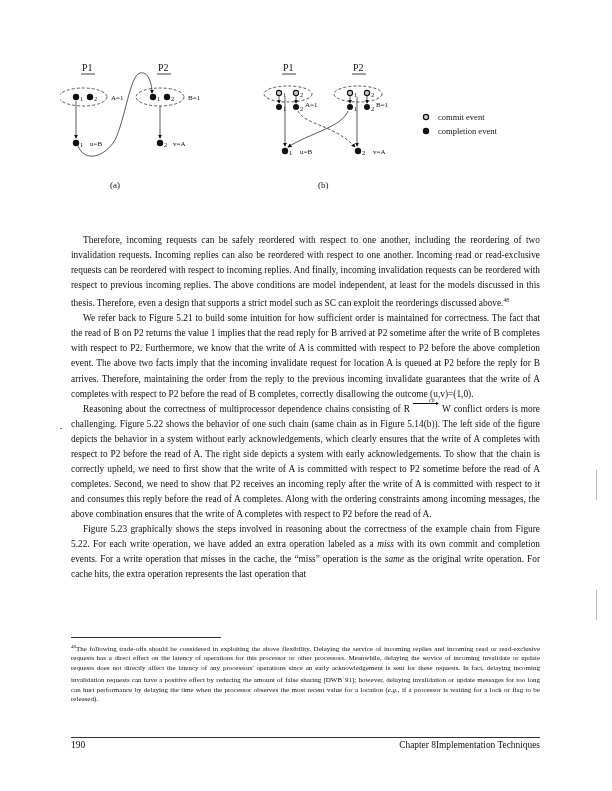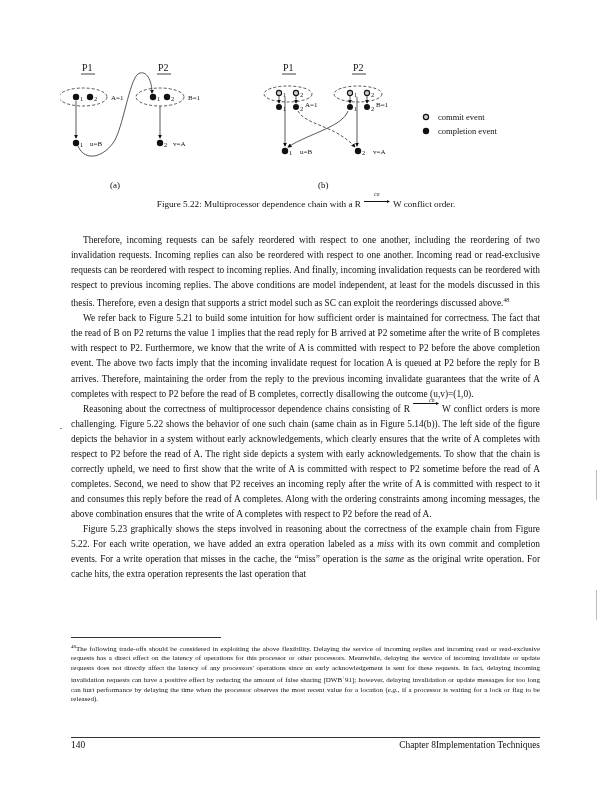--- a/index.html
+++ b/index.html
@@ -128,38 +128,35 @@
 
       <g>
         <circle cx="366" cy="62" r="2.6" fill="#ccc" stroke="#111" stroke-width="1.2"></circle>
         <text class="fig-text" x="378" y="65" font-size="8.5">commit event</text>
         <circle cx="366" cy="76" r="3.2" fill="#111"></circle>
         <text class="fig-text" x="378" y="79" font-size="8.5">completion event</text>
       </g>
     </svg>
   </div>
 
-  <div class="caption">
-    <span>Figure 5.22:  Multiprocessor dependence chain with a R</span><span class="arrow-co"><span class="lbl">co</span><span class="line"></span><span class="head">▸</span>&nbsp;</span><span>W conflict order.</span>
-  </div>
 
   <div class="body">
     <p><span>Therefore, incoming requests can be safely reordered with respect to one another, including the reordering of two invalidation requests.  Incoming replies can also be reordered with respect to one another.  Incoming read or read-exclusive requests can be reordered with respect to incoming replies.  And finally, incoming invalidation requests can be reordered with respect to previous incoming replies.  The above conditions are model independent, at least for the models discussed in this thesis.  Therefore, even a design that supports a strict model such as SC can exploit the reorderings discussed above.</span><sup style="font-size:5.5px;">48</sup></p>
     <p>We refer back to Figure 5.21 to build some intuition for how sufficient order is maintained for correctness. The fact that the read of B on P2 returns the value 1 implies that the read reply for B arrived at P2 sometime after the write of B completes with respect to P2.  Furthermore, we know that the write of A is committed with respect to P2 before the above completion event.  The above two facts imply that the incoming invalidate request for location A is queued at P2 before the reply for B arrives.  Therefore, maintaining the order from the reply to the previous incoming invalidate guarantees that the write of A completes with respect to P2 before the read of B completes, correctly disallowing the outcome (u,v)=(1,0).</p>
     <p><span>Reasoning about the correctness of multiprocessor dependence chains consisting of R</span><span class="arrow-co"><span class="lbl">co</span><span class="line"></span><span class="head">▸</span>&nbsp;</span><span>W conflict</span> <span>orders is more challenging. Figure 5.22 shows the behavior of one such chain (same chain as in Figure 5.14(b)). The left side of the figure depicts the behavior in a system without early acknowledgements, which clearly ensures that the write of A completes with respect to P2 before the read of A. The right side depicts a system with early acknowledgements.  To show that the chain is correctly upheld, we need to first show that the write of A is committed with respect to P2 sometime before the read of A completes.  Second, we need to show that P2 receives an incoming reply after the write of A is committed with respect to it and consumes this reply before the read of A completes.  Along with the ordering constraints among incoming messages, the above combination ensures that the write of A completes with respect to P2 before the read of A.</span></p>
     <p><span>Figure 5.23 graphically shows the steps involved in reasoning about the correctness of the example chain from Figure 5.22.  For each write operation, we have added an extra operation labeled as a</span> <em>miss</em> <span>with its own commit and completion events.  For a write operation that misses in the cache, the “miss” operation is the</span> <em>same</em> <span>as the original write operation.  For cache hits, the extra operation represents the last operation that</span></p>
   </div>
 
   <div class="margin-mark"></div>
   <div class="edge-mark" style="top:470px;height:30px;"></div>
   <div class="edge-mark" style="top:590px;height:30px;"></div>
 
   <div class="fn-rule"></div>
   <div class="footnote">
     <sup>48</sup><span>The following trade-offs should be considered in exploiting the above flexibility.  Delaying the service of incoming replies and incoming read or read-exclusive requests has a direct effect on the latency of operations for this processor or other processors. Meanwhile, delaying the service of incoming invalidate or update requests does not directly affect the latency of any processors' operations since an early acknowledgement is sent for these requests.  In fact, delaying incoming invalidation requests can have a positive effect by reducing the amount of false sharing [DWB</span><sup>+</sup><span>91]; however, delaying invalidation or update messages for too long can hurt performance by delaying the time when the processor observes the most recent value for a location (</span><em>e.g.</em><span>, if a processor is waiting for a lock or flag to be released).</span>
   </div>
 
   <div class="footer-rule"></div>
   <div class="footer">
-    <span class="pg">140</span>
+    <span class="pg">190</span>
     <span class="chap"><span>Chapter 8</span><span>Implementation Techniques</span></span>
   </div>
 </div>
 
 </body></html>

